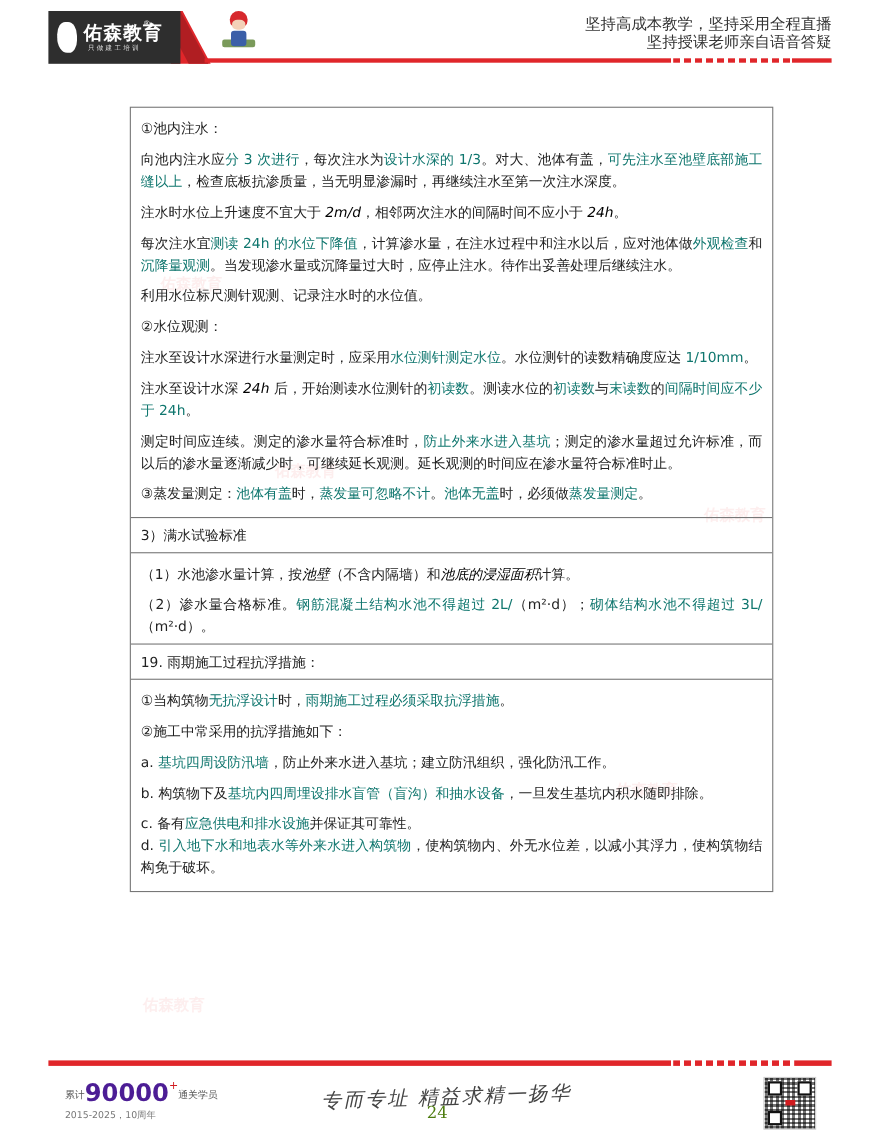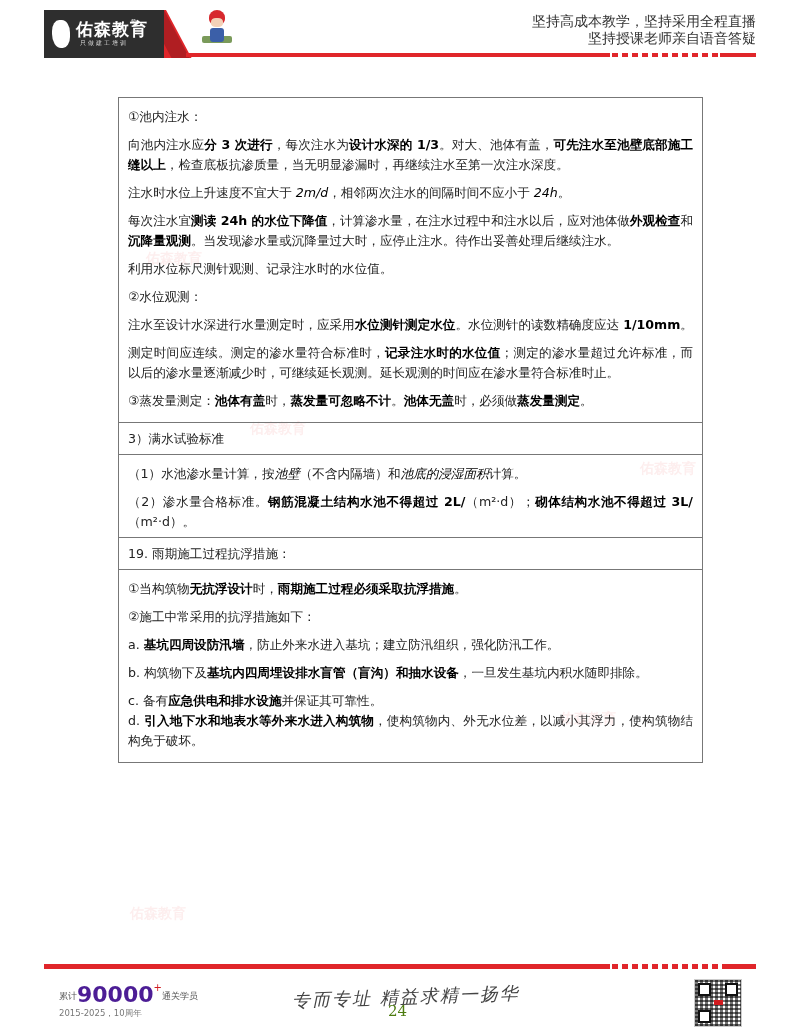--- a/index.html
+++ b/index.html
@@ -33,21 +33,21 @@
   .slogan { position: absolute; right: 44px; font-size: 14px; color: #333; text-align: left; }
   .slogan.l1 { top: 13px; }
   .slogan.l2 { top: 30px; margin-left: 28px; }
 
   
   .tbl { position: absolute; left: 118px; top: 97px; width: 583px; border: 1px solid #777; }
   .row { border-bottom: 1px solid #777; padding: 4px 9px 3px 9px; }
   .row:last-child { border-bottom: none; }
   .p { font-size: 12.6px; line-height: 20px; margin: 5px 0 8px 0; color: #222; text-align: justify; }
   .p.tight { margin-bottom: 0; margin-top: 0; }
-  .r { color: #000000; font-weight: bold; }
+  .r { color: #0f766e; font-weight: normal; }
   .r-n { color: #000000; font-style: italic; }
 
   
   .ftr-line-main { position: absolute; left: 44px; top: 964px; width: 566px; height: 5px; background: #e0262a; }
   .ftr-dashes { position: absolute; left: 612px; top: 964px; width: 108px; height: 5px;
                 background: repeating-linear-gradient(90deg, #e0262a 0 6px, transparent 6px 10px); }
   .ftr-line-end { position: absolute; left: 722px; top: 964px; width: 34px; height: 5px; background: #e0262a; }
   .stat { position: absolute; left: 59px; top: 982px; font-size: 9px; color: #555; white-space: nowrap; }
   .stat .big { color: #4c1d95; font-size: 22px; font-weight: bold; vertical-align: -3px; }
   .stat .plus { color: #d01b1f; font-size: 10px; vertical-align: 8px; }
@@ -98,21 +98,22 @@
 
 <div class="tbl">
   <div class="row">
     <div class="p">①池内注水：</div>
     <div class="p rich"><span>向池内注水应</span><span class="r">分 3 次进行</span><span>，每次注水为</span><span class="r">设计水深的 1/3</span><span>。对大、池体有盖，</span><span class="r">可先注水至池壁底部施工缝以上</span><span>，检查底板抗渗质量，当无明显渗漏时，再继续注水至第一次注水深度。</span></div>
     <div class="p rich"><span>注水时水位上升速度不宜大于 </span><span class="r-n">2m/d</span><span>，相邻两次注水的间隔时间不应小于 </span><span class="r-n">24h</span><span>。</span></div>
     <div class="p rich"><span>每次注水宜</span><span class="r">测读 24h 的水位下降值</span><span>，计算渗水量，在注水过程中和注水以后，应对池体做</span><span class="r">外观检查</span><span>和</span><span class="r">沉降量观测</span><span>。当发现渗水量或沉降量过大时，应停止注水。待作出妥善处理后继续注水。</span></div>
     <div class="p">利用水位标尺测针观测、记录注水时的水位值。</div>
     <div class="p">②水位观测：</div>
     <div class="p rich"><span>注水至设计水深进行水量测定时，应采用</span><span class="r">水位测针测定水位</span><span>。水位测针的读数精确度应达 </span><span class="r">1/10mm</span><span>。</span></div>
-    <div class="p rich"><span>测定时间应连续。测定的渗水量符合标准时，</span><span class="r">记录注水时的水位值</span><span>；测定的渗水量超过允许标准，而以后的渗水量逐渐减少时，可继续延长观测。延长观测的时间应在渗水量符合标准时止。</span></div>
+    <div class="p rich"><span>注水至设计水深 </span><span class="r-n">24h</span><span> 后，开始测读水位测针的</span><span class="r">初读数</span><span>。测读水位的</span><span class="r">初读数</span><span>与</span><span class="r">末读数</span><span>的</span><span class="r">间隔时间应不少于 24h</span><span>。</span></div>
+    <div class="p rich"><span>测定时间应连续。测定的渗水量符合标准时，</span><span class="r">防止外来水进入基坑</span><span>；测定的渗水量超过允许标准，而以后的渗水量逐渐减少时，可继续延长观测。延长观测的时间应在渗水量符合标准时止。</span></div>
     <div class="p rich"><span>③蒸发量测定：</span><span class="r">池体有盖</span><span>时，</span><span class="r">蒸发量可忽略不计</span><span>。</span><span class="r">池体无盖</span><span>时，必须做</span><span class="r">蒸发量测定</span><span>。</span></div>
   </div>
   <div class="row">
     <div class="p tight" style="margin:2px 0 2px 0;">3）满水试验标准</div>
   </div>
   <div class="row">
     <div class="p rich"><span>（1）水池渗水量计算，按</span><span class="r-n">池壁</span><span>（不含内隔墙）和</span><span class="r-n">池底的浸湿面积</span><span>计算。</span></div>
     <div class="p rich" style="margin-bottom:2px;"><span>（2）渗水量合格标准。</span><span class="r">钢筋混凝土结构水池不得超过 2L/</span><span>（m²·d）；</span><span class="r">砌体结构水池不得超过 3L/</span><span>（m²·d）。</span></div>
   </div>
   <div class="row">

